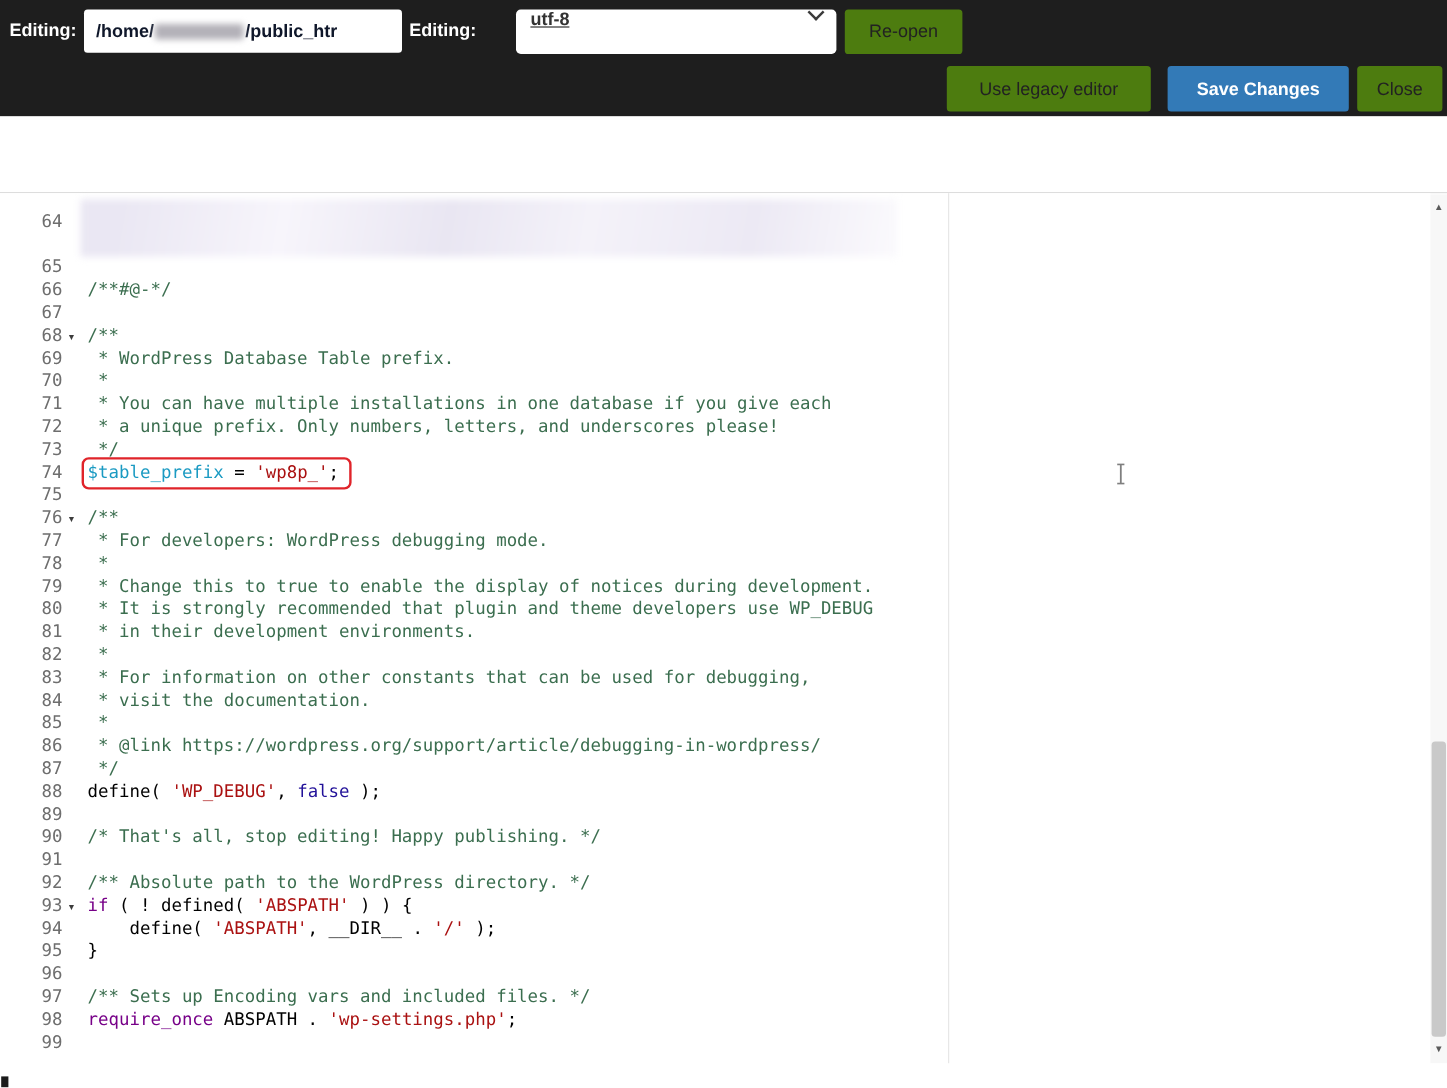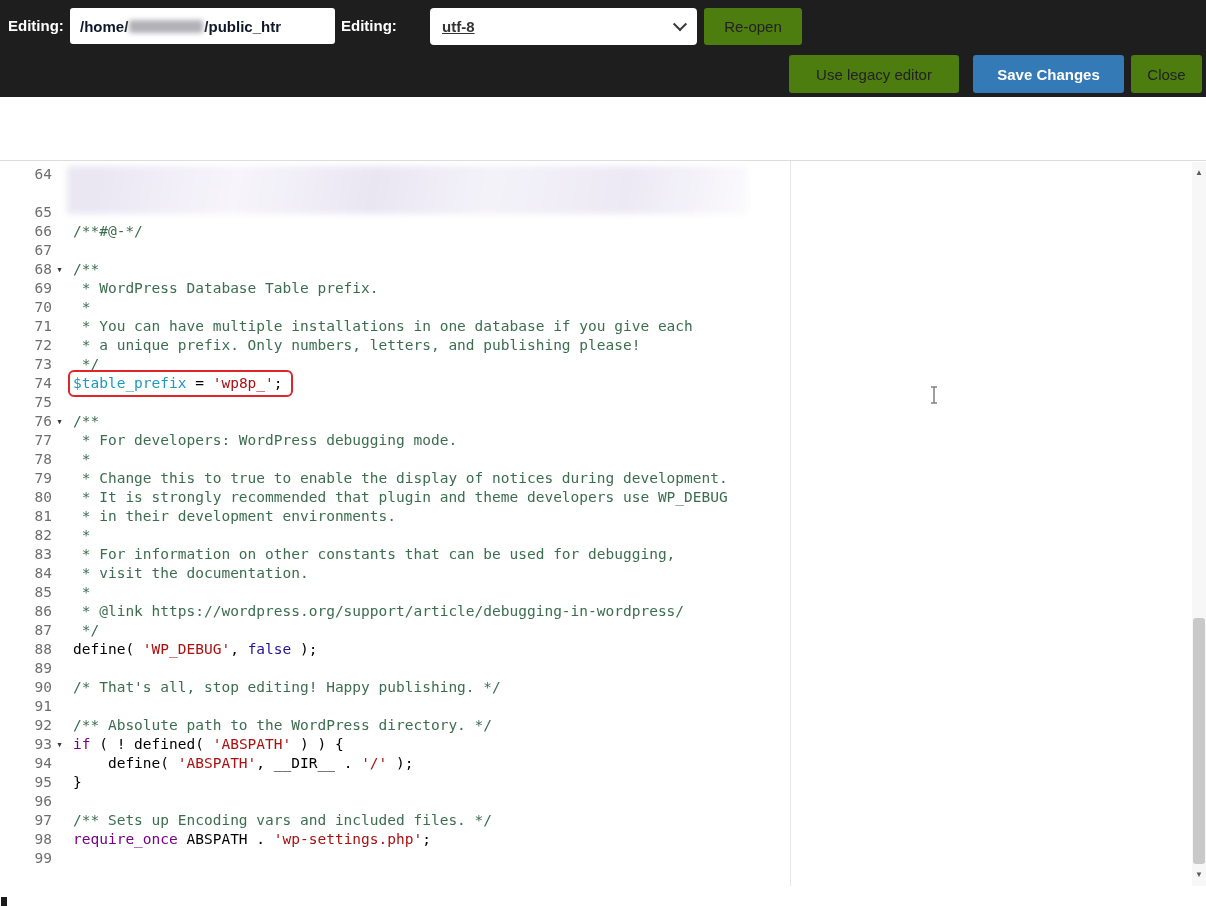--- a/index.html
+++ b/index.html
@@ -7,21 +7,21 @@
           font-family:"Liberation Sans",sans-serif;color:#333;}
 
   
   .apphead{position:absolute;top:0;left:0;width:1206px;height:97px;background:var(--header_bg,#1e1e1e);}
   .hdr-label{position:absolute;color:#fff;font-size:15px;font-weight:bold;line-height:36px;top:8px;}
   .path-box{position:absolute;left:70px;top:8px;width:265px;height:36px;background:#fff;border-radius:3px;
             display:flex;align-items:center;padding:0 10px;box-sizing:border-box;font-size:15px;font-weight:bold;
             color:#0f172a;white-space:nowrap;overflow:hidden;}
   .path-blur{display:inline-block;width:74px;height:13px;background:#b3b1b8;border-radius:2px;
              filter:blur(2.5px);margin:0 1px;flex:0 0 auto;}
-  .selbox{position:absolute;background:#fff;border-radius:4px;display:flex;align-items:center;
+  .selbox{position:absolute;background:#fff;border-radius:4px;display:flex;align-items:flex-start;
           box-sizing:border-box;padding:0 12px;cursor:pointer;text-decoration:underline;}
   .selbox .chev{margin-left:auto;width:8px;height:8px;border-right:2px solid #3a3a3a;border-bottom:2px solid #3a3a3a;
           transform:rotate(45deg) translate(-2px,-2px);flex:0 0 auto;}
   .enc-select{left:430px;top:8px;width:267px;height:37px;font-size:15px;font-weight:bold;color:#333;}
   .btn{position:absolute;display:flex;align-items:center;justify-content:center;background:#4d7c0f;color:#222;
        font-size:15px;border:none;border-radius:3px;cursor:pointer;box-sizing:border-box;font-family:inherit;}
   .btn-reopen{left:704px;top:8px;width:98px;height:37px;}
   .btn-legacy{left:789px;top:55px;width:170px;height:38px;}
   .btn-save{left:973px;top:55px;width:151px;height:38px;background:var(--accent,#337ab7);color:#fff;font-weight:bold;}
   .btn-close{left:1131px;top:55px;width:71px;height:38px;}
@@ -42,21 +42,21 @@
   .tb-lang{left:763px;top:110px;width:180px;height:38px;border:1px solid #ccc;font-size:14px;color:#333;padding:0 14px;}
   .tb-lang .lbl{margin-left:14px;}
 
   
   .editor{position:absolute;top:161px;left:0;width:1192px;height:725px;background:#fff;
           font-family:"DejaVu Sans Mono",monospace;font-size:14.5px;line-height:19px;cursor:text;}
   .editor-divider{position:absolute;left:790px;top:0;width:1px;height:725px;background:#e7e7e7;}
   .blur-block{position:absolute;left:67px;top:5px;width:681px;height:48px;border-radius:2px;
       background:linear-gradient(100deg,#eae7f3 5%,#f7f5fb 25%,#e9e6f2 45%,#f4f2f9 62%,#ece9f4 82%,#fbfafd 100%);
       filter:blur(3px);}
-  .code-rows{position:absolute;top:4px;left:0;right:14px;}
+  .code-rows{position:absolute;top:15px;left:0;right:14px;}
   .crow{display:flex;height:19px;white-space:pre;}
   .gut{width:67px;flex:0 0 67px;display:flex;justify-content:flex-end;color:var(--gutter,#6e6e6e);}
   .fold{width:15px;flex:0 0 15px;text-align:center;font-size:11px;color:#3c3c3c;line-height:19px;}
   .cline{padding-left:6px;color:#000;}
   .ctext{position:relative;display:inline-block;}
   .ctext.hl::after{content:"";position:absolute;left:-5px;right:-10px;top:-4px;bottom:-4px;
                    border:2.5px solid var(--annotation,#e0242a);border-radius:6px;pointer-events:none;}
   .tk-p{color:#000;}
   .tk-c{color:var(--comment,#3b6e4f);}
   .tk-s{color:var(--string,#aa1111);}
@@ -153,21 +153,21 @@
     <div class="code-rows">
         <div class="crow"><div class="gut"><span>64</span><span class="fold"></span></div><div class="cline"><span class="ctext"></span></div></div>
         <div class="crow"><div class="gut"><span></span><span class="fold"></span></div><div class="cline"><span class="ctext"></span></div></div>
         <div class="crow"><div class="gut"><span>65</span><span class="fold"></span></div><div class="cline"><span class="ctext"></span></div></div>
         <div class="crow"><div class="gut"><span>66</span><span class="fold"></span></div><div class="cline"><span class="ctext"><span class="tk-c">/**#@-*/</span></span></div></div>
         <div class="crow"><div class="gut"><span>67</span><span class="fold"></span></div><div class="cline"><span class="ctext"></span></div></div>
         <div class="crow"><div class="gut"><span>68</span><span class="fold">▾</span></div><div class="cline"><span class="ctext"><span class="tk-c">/**</span></span></div></div>
         <div class="crow"><div class="gut"><span>69</span><span class="fold"></span></div><div class="cline"><span class="ctext"><span class="tk-c"> * WordPress Database Table prefix.</span></span></div></div>
         <div class="crow"><div class="gut"><span>70</span><span class="fold"></span></div><div class="cline"><span class="ctext"><span class="tk-c"> *</span></span></div></div>
         <div class="crow"><div class="gut"><span>71</span><span class="fold"></span></div><div class="cline"><span class="ctext"><span class="tk-c"> * You can have multiple installations in one database if you give each</span></span></div></div>
-        <div class="crow"><div class="gut"><span>72</span><span class="fold"></span></div><div class="cline"><span class="ctext"><span class="tk-c"> * a unique prefix. Only numbers, letters, and publishing please!</span></span></div></div>
+        <div class="crow"><div class="gut"><span>72</span><span class="fold"></span></div><div class="cline"><span class="ctext"><span class="tk-c"> * a unique prefix. Only numbers, letters, and underscores please!</span></span></div></div>
         <div class="crow"><div class="gut"><span>73</span><span class="fold"></span></div><div class="cline"><span class="ctext"><span class="tk-c"> */</span></span></div></div>
         <div class="crow"><div class="gut"><span>74</span><span class="fold"></span></div><div class="cline"><span class="ctext hl"><span class="tk-v">$table_prefix</span><span class="tk-p"> = </span><span class="tk-s">'wp8p_'</span><span class="tk-p">;</span></span></div></div>
         <div class="crow"><div class="gut"><span>75</span><span class="fold"></span></div><div class="cline"><span class="ctext"></span></div></div>
         <div class="crow"><div class="gut"><span>76</span><span class="fold">▾</span></div><div class="cline"><span class="ctext"><span class="tk-c">/**</span></span></div></div>
         <div class="crow"><div class="gut"><span>77</span><span class="fold"></span></div><div class="cline"><span class="ctext"><span class="tk-c"> * For developers: WordPress debugging mode.</span></span></div></div>
         <div class="crow"><div class="gut"><span>78</span><span class="fold"></span></div><div class="cline"><span class="ctext"><span class="tk-c"> *</span></span></div></div>
         <div class="crow"><div class="gut"><span>79</span><span class="fold"></span></div><div class="cline"><span class="ctext"><span class="tk-c"> * Change this to true to enable the display of notices during development.</span></span></div></div>
         <div class="crow"><div class="gut"><span>80</span><span class="fold"></span></div><div class="cline"><span class="ctext"><span class="tk-c"> * It is strongly recommended that plugin and theme developers use WP_DEBUG</span></span></div></div>
         <div class="crow"><div class="gut"><span>81</span><span class="fold"></span></div><div class="cline"><span class="ctext"><span class="tk-c"> * in their development environments.</span></span></div></div>
         <div class="crow"><div class="gut"><span>82</span><span class="fold"></span></div><div class="cline"><span class="ctext"><span class="tk-c"> *</span></span></div></div>

